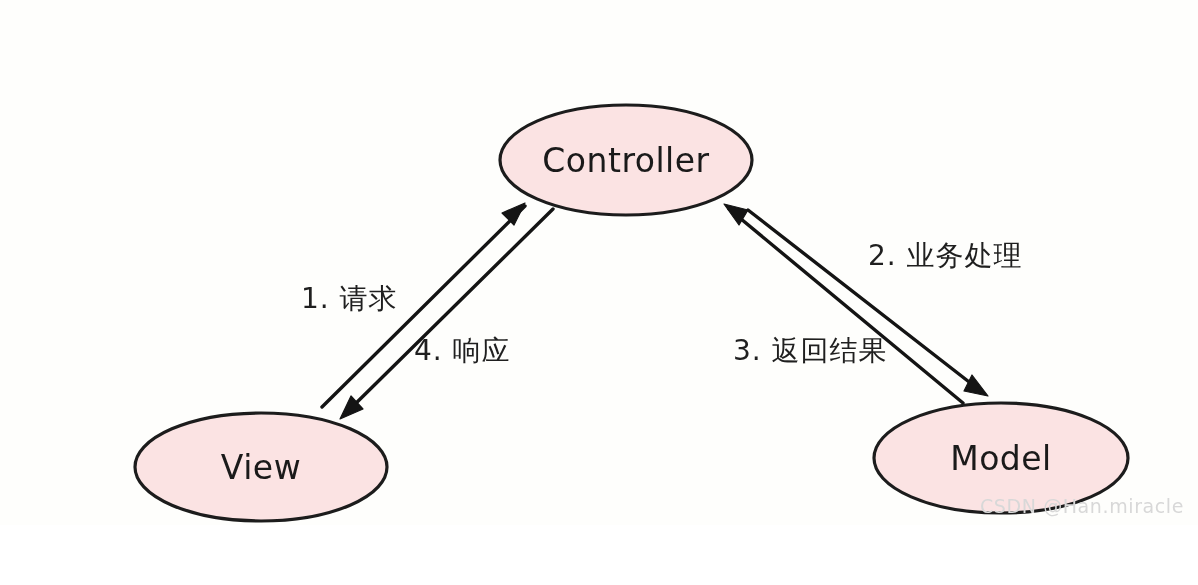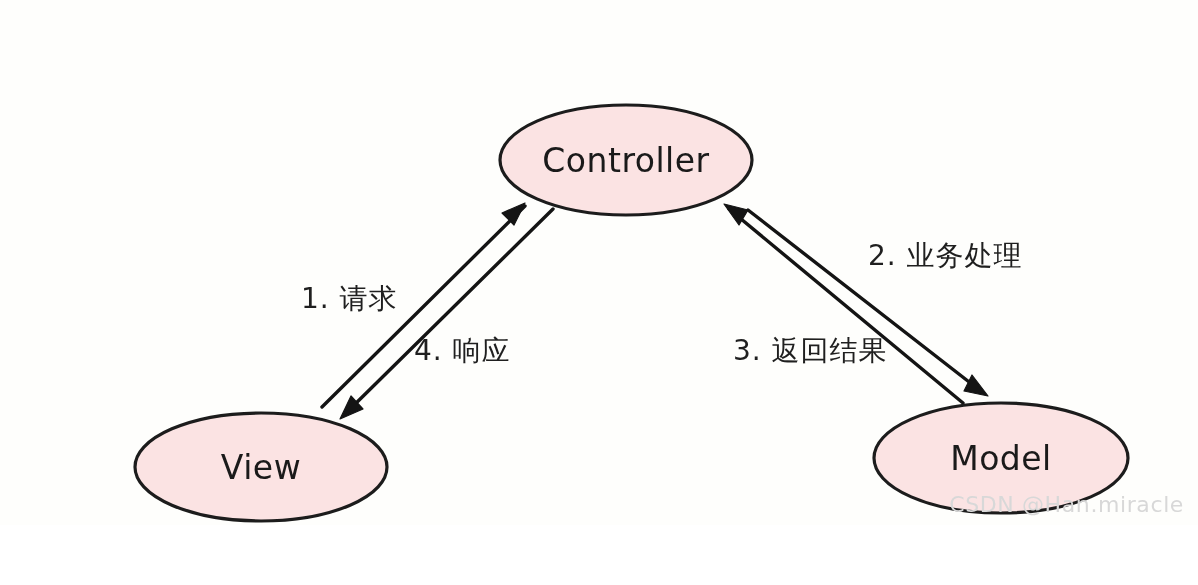--- a/index.html
+++ b/index.html
@@ -36,21 +36,21 @@
     font-size: 28px;
     fill: #1f1f1f;
     dominant-baseline: middle;
     letter-spacing: 1px;
   }
   .watermark {
     position: absolute;
     right: 14px;
     bottom: 8px;
     font-family: "DejaVu Sans", "Liberation Sans", sans-serif;
-    font-size: 22px;
+    font-size: 19px;
     color: #d8d8d8;
     letter-spacing: 0.6px;
     user-select: none;
   }
   .ellipse-shape {
     stroke: #1c1c1c;
     stroke-width: 3.2;
     stroke-linejoin: round;
   }
   .edge-line {

